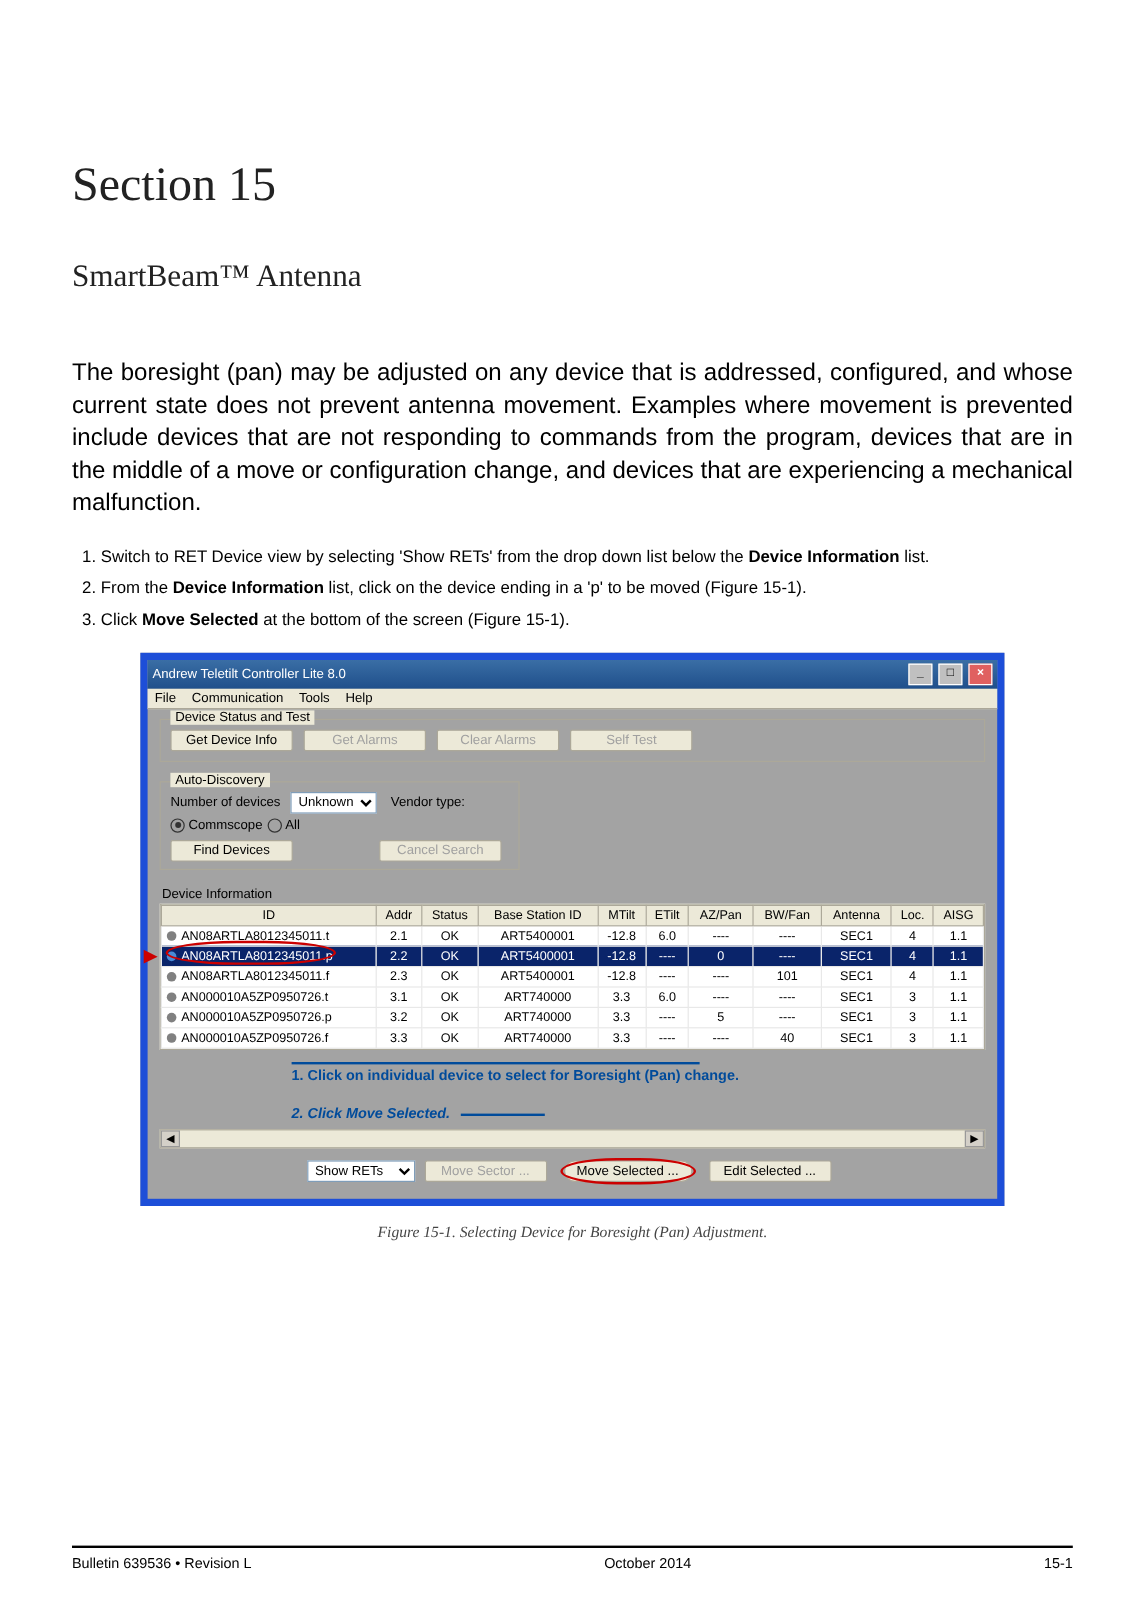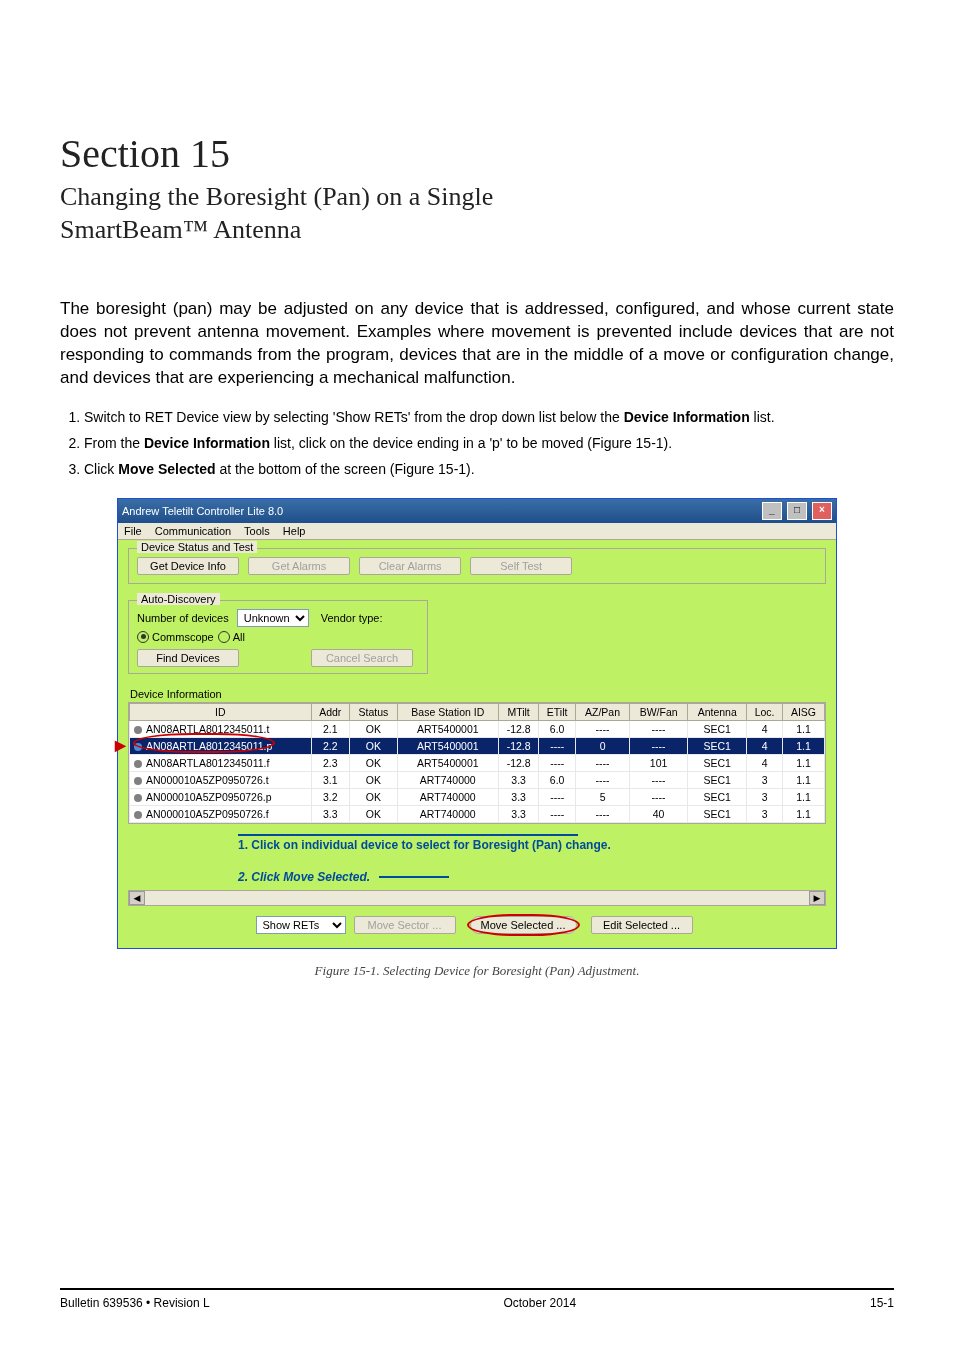--- a/index.html
+++ b/index.html
@@ -1,23 +1,23 @@
 <!DOCTYPE html>
 <html><head>
 <meta charset="utf-8">
 <style>
   html,body{margin:0;padding:0;background:#fff;font-family:Arial,Helvetica,sans-serif;color:#000;}
   .page{width:954px;min-height:1350px;margin:0 auto;position:relative;box-sizing:border-box;padding:60px 60px 0 60px;border-radius:14px;}
   .section-head h1{font-family:Georgia,'Times New Roman',serif;font-weight:normal;font-size:40px;margin:70px 0 0 0;color:#222;}
   .section-head h2{font-family:Georgia,'Times New Roman',serif;font-weight:normal;font-size:26px;margin:4px 0 0 0;color:#222;line-height:1.25;}
-  .body-text{margin-top:52px;font-size:17px;line-height:1.35;text-align:justify;}
+  .body-text{margin-top:52px;font-size:20px;line-height:1.35;text-align:justify;}
   ol.steps{margin:8px 0 0 0;padding-left:24px;font-size:14px;line-height:1.45;}
   ol.steps li{margin-bottom:6px;text-align:justify;}
   .scr-wrap{margin:18px auto 0 auto;width:720px;}
-  .window{border:1px solid #1d4ed8;background:#bef264;font-size:11px;color:#000;}
+  .window{border:6px solid #1d4ed8;background:#a3a3a3;font-size:11px;color:#000;}
   .titlebar{background:linear-gradient(#3a6ea5,#1f4f8b);color:#fff;display:flex;align-items:center;justify-content:space-between;padding:2px 4px;height:20px;}
   .titlebar .controls span{display:inline-block;width:18px;height:16px;background:#c0c0c0;border:1px solid #fff;margin-left:2px;text-align:center;font-weight:bold;line-height:14px;font-size:10px;color:#000;}
   .titlebar .controls span.close{background:#e06060;color:#fff;}
   .menubar{background:#ece9d8;border-bottom:1px solid #aca899;padding:2px 6px;font-size:11px;}
   .menubar span{margin-right:10px;}
   .panel{padding:8px 10px 14px 10px;}
   .groupbox{border:1px solid #aca899;margin-bottom:8px;padding:8px 8px 8px 8px;position:relative;}
   .groupbox .legend{position:absolute;top:-8px;left:8px;background:#ece9d8;padding:0 4px;font-size:11px;}
   .toprow{display:flex;gap:8px;flex-direction:column;}
   .toprow .left{flex:1;}
@@ -55,21 +55,21 @@
   .sel-arrow{position:absolute;color:#c00;font-weight:bold;font-size:14px;pointer-events:none;}
 </style>
 </head>
 <body>
 
 <div class="page">
 
   <div class="section-head">
     <h1>Section 15</h1>
     <h2>
-      <span>Changing the Boresight (Pan) on a Single</span><br>
+      <br>
       <span>SmartBeam™ Antenna</span>
     </h2>
   </div>
 
   <p class="body-text">The boresight (pan) may be adjusted on any device that is addressed, configured, and whose current state does not prevent antenna movement. Examples where movement is prevented include devices that are not responding to commands from the program, devices that are in the middle of a move or configuration change, and devices that are experiencing a mechanical malfunction.</p>
 
   <ol class="steps">
     <li>
       <span>Switch to RET Device view by selecting 'Show RETs' from the drop down list below the </span><b>Device Information</b><span> list.</span>
     </li>

